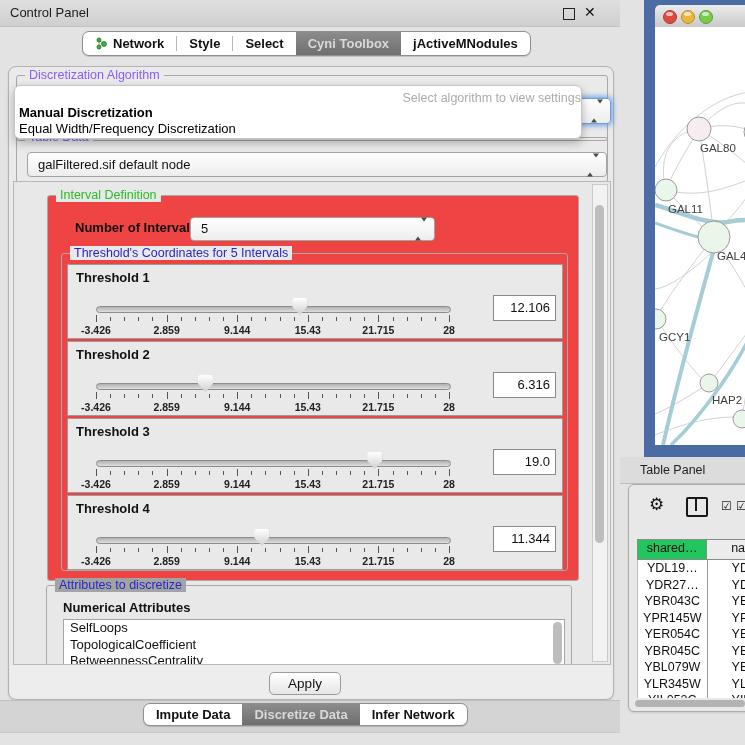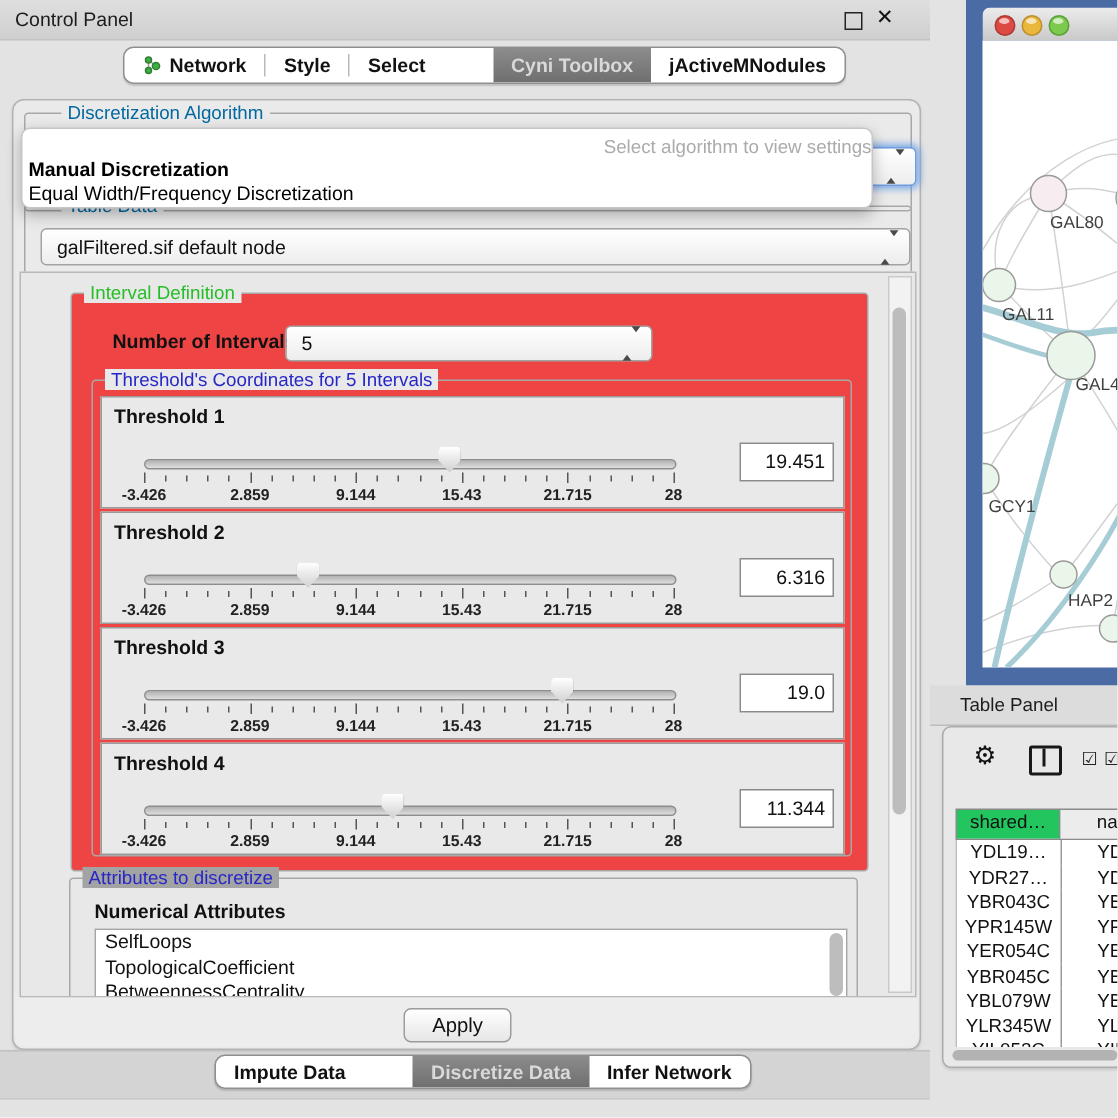--- a/index.html
+++ b/index.html
@@ -11,28 +11,28 @@
   .titlebar .title{position:absolute;left:10px;top:5px;font-size:13px;color:#1c1c1c;}
   .win-float{position:absolute;left:563px;top:8px;width:10px;height:10px;border:1.5px solid #222;background:transparent;}
   .win-close{position:absolute;left:584px;top:4px;font-size:14px;font-weight:bold;color:#111;font-family:"DejaVu Sans",sans-serif;}
   
   .tabbar{position:absolute;display:flex;align-items:stretch;background:#fff;
           border:1px solid #8f8f8f;border-radius:7px;overflow:hidden;height:23px;
           box-shadow:0 1px 1px rgba(0,0,0,.15);}
   #top-tabs{left:82px;top:31px;text-align:right;}
   #bottom-tabs{left:143px;top:703px;height:21px;}
   .tab{display:flex;align-items:center;gap:5px;padding:0 12px;font-size:13px;font-weight:700;color:#111;white-space:nowrap;}
-  .tab.sel{background:linear-gradient(#8c8c8c,#6f6f6f);color:#d9d9d9;margin-left:33px;}
+  .tab.sel{background:linear-gradient(#8c8c8c,#6f6f6f);color:#d9d9d9;}
   .tab-sep{width:1px;background:#b9b9b9;margin:4px 0;}
   
   .outer-panel{position:absolute;left:8px;top:66px;width:604px;height:632px;background:#eaeaea;
                border:1px solid #b3b3b3;border-radius:8px;box-shadow:0 1px 2px rgba(0,0,0,.12);}
   .group{position:absolute;border:1px solid #a8a8a8;border-radius:3px;}
   .group-label{position:absolute;top:-8px;left:8px;background:#eaeaea;padding:0 4px;font-size:12.5px;}
-  .gl-dark{color:#0369a1;margin-left:16px;}
+  .gl-dark{color:#8b5cf6;}
   .gl-green{color:#27bd27;}
   .gl-blue{color:#2727c8;}
   
   .combo{position:absolute;background:linear-gradient(#ffffff,#ededed);border:1px solid #a3a3a3;
          border-radius:4px;font-size:13px;}
   .combo .combo-text{position:absolute;left:10px;top:4px;white-space:nowrap;}
   .stepper{position:absolute;right:7px;top:50%;transform:translateY(-50%);}
   .tri-up{width:0;height:0;border:3.5px solid transparent;border-bottom:4.5px solid #4a4a4a;margin-bottom:2px;}
   .tri-down{width:0;height:0;border:3.5px solid transparent;border-top:4.5px solid #4a4a4a;}
   
@@ -218,21 +218,21 @@
                   <div class="tick minor" style="left: 96%;"></div>
                   <div class="tick major" style="left: 100%;"></div>
                   <span class="scale-lab" style="left: 0%;">-3.426</span>
                   <span class="scale-lab" style="left: 20%;">2.859</span>
                   <span class="scale-lab" style="left: 40%;">9.144</span>
                   <span class="scale-lab" style="left: 60%;">15.43</span>
                   <span class="scale-lab" style="left: 80%;">21.715</span>
                   <span class="scale-lab" style="left: 100%;">28</span>
                   <div class="thumb-ptr" style="left: 57.7197%;"></div>
                 </div>
-                <div class="th-value">19.451</div>
+                <div class="th-value">12.106</div>
               </div>
               <div class="th-panel">
                 <div class="th-label">Threshold 2</div>
                 <div class="th-slider">
                   <div class="track"></div>
                   <div class="tick major" style="left: 0%;"></div>
                   <div class="tick minor" style="left: 4%;"></div>
                   <div class="tick minor" style="left: 8%;"></div>
                   <div class="tick minor" style="left: 12%;"></div>
                   <div class="tick minor" style="left: 16%;"></div>

